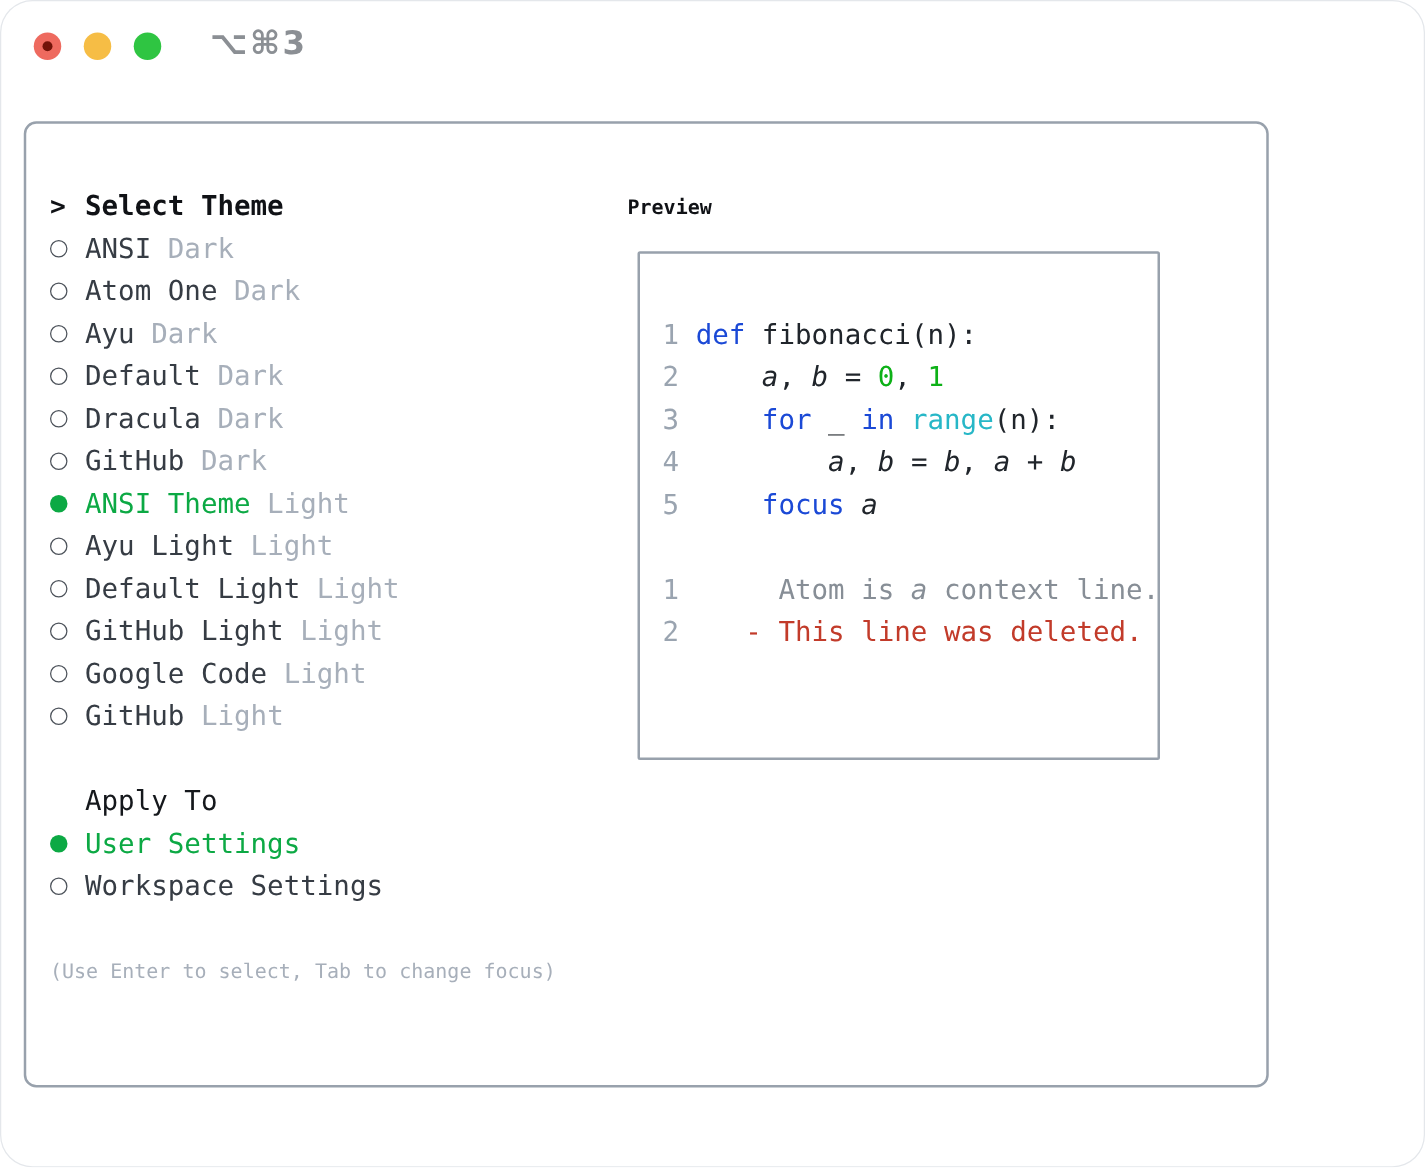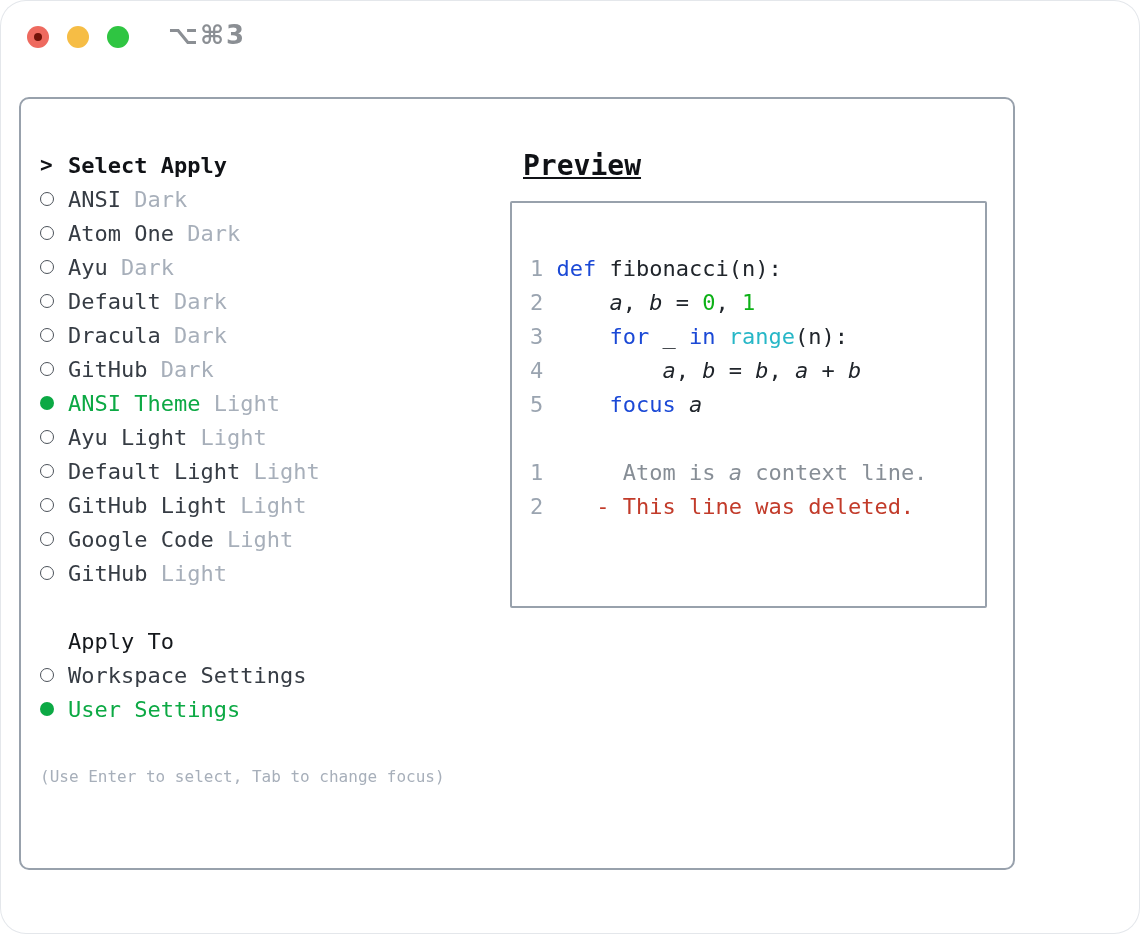--- a/index.html
+++ b/index.html
@@ -66,27 +66,27 @@
   .t-variant{color:var(--variant_gray,#a7afba);}
   .apply-hdr{color:#15181c;}
   .gap{height:34px;}
   .hint{
     margin-top:34px;width:408px;
     font-size:16px;line-height:34px;
     color:var(--variant_gray,#a7afba);
   }
   
   .preview-label{
-    position:absolute;left:502px;top:49px;height:34px;
+    position:absolute;left:481px;top:49px;height:34px;
     display:flex;align-items:center;
-    font-size:28px;font-weight:700;color:var(--header_black,#101216);text-decoration:underline;
+    font-size:16px;font-weight:700;color:var(--header_black,#101216);
   }
   .preview-box{
     position:absolute;left:489px;top:102px;
-    width:477px;height:407px;
+    width:418px;height:407px;
     border:2px solid var(--border_gray,#98a1ac);
     border-radius:2px;
     box-sizing:border-box;
     padding:15px 0 0 18px;
     overflow:hidden;
   }
   .code-line{height:34px;line-height:34px;font-size:22px;white-space:pre;}
   .tok-num{color:var(--num_gray,#9aa4b0);}
   .tok-kw{color:var(--kw_blue,#1b49d6);}
   .tok-fn{color:var(--fn_cyan,#27b7c7);text-align:right;}
@@ -108,21 +108,21 @@
     <span class="tl-dot tl-min"></span>
     <span class="tl-dot tl-zoom"></span>
     <span class="win-title">⌥⌘3</span>
   </div>
 
   <div class="main-box">
 
     <div class="left-panel">
       <div class="row">
         <span class="marker"><span class="cursor">&gt;</span></span>
-        <span class="hdr">Select Apply</span>
+        <span class="hdr">Select Theme</span>
       </div>
 
       <div id="theme-list">
           <div class="row"><span class="marker"><i class="dot"></i></span><span class="t-name">ANSI</span><span class="t-variant"> Dark</span></div>
           <div class="row"><span class="marker"><i class="dot"></i></span><span class="t-name">Atom One</span><span class="t-variant"> Dark</span></div>
           <div class="row"><span class="marker"><i class="dot"></i></span><span class="t-name">Ayu</span><span class="t-variant"> Dark</span></div>
           <div class="row"><span class="marker"><i class="dot"></i></span><span class="t-name">Default</span><span class="t-variant"> Dark</span></div>
           <div class="row"><span class="marker"><i class="dot"></i></span><span class="t-name">Dracula</span><span class="t-variant"> Dark</span></div>
           <div class="row"><span class="marker"><i class="dot"></i></span><span class="t-name">GitHub</span><span class="t-variant"> Dark</span></div>
           <div class="row selected"><span class="marker"><i class="dot filled"></i></span><span class="t-name">ANSI Theme</span><span class="t-variant"> Light</span></div>
@@ -134,22 +134,22 @@
         </div>
 
       <div class="gap"></div>
 
       <div class="row">
         <span class="marker"></span>
         <span class="apply-hdr">Apply To</span>
       </div>
 
       <div id="apply-list">
+          <div class="row selected"><span class="marker"><i class="dot filled"></i></span><span class="t-name">User Settings</span></div>
           <div class="row"><span class="marker"><i class="dot"></i></span><span class="t-name">Workspace Settings</span></div>
-          <div class="row selected"><span class="marker"><i class="dot filled"></i></span><span class="t-name">User Settings</span></div>
         </div>
 
       <div class="hint">(Use Enter to select, Tab to change focus)</div>
     </div>
 
     <div class="preview-label">Preview</div>
 
     <div class="preview-box">
       <div id="preview-code">
           <div class="code-line">&nbsp;</div>

